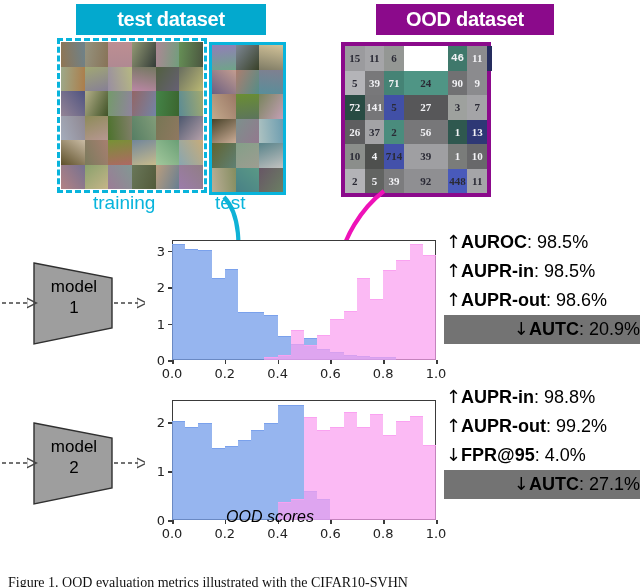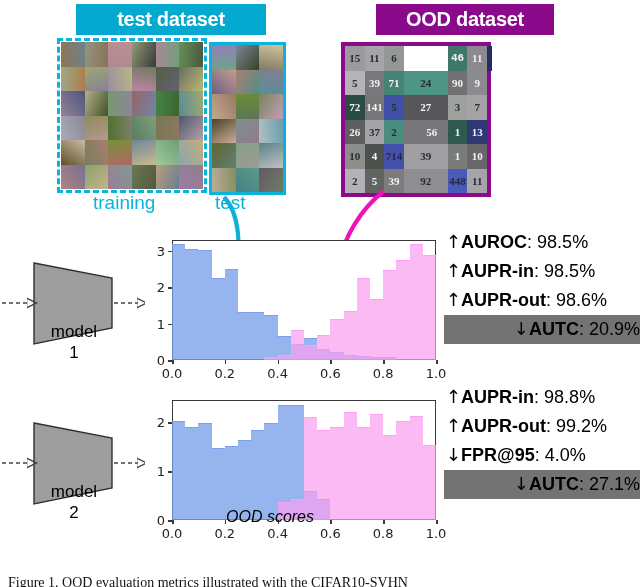--- a/index.html
+++ b/index.html
@@ -37,21 +37,21 @@
   #arrow-train,#arrow-ood{position:absolute;}
   #arrow-train{left:200px;top:192px;}
   #arrow-ood{left:300px;top:186px;}
 
   
   .model-wrap{position:absolute;width:145px;height:125px;}
   #model1-wrap{left:0px;top:250px;}
   #model2-wrap{left:0px;top:410px;}
   .model-label{position:absolute;left:36px;top:26px;width:76px;
                text-align:center;font-size:17px;color:#000;line-height:1.25;
-               font-family:"Liberation Sans",sans-serif;margin-top:45px;}
+               font-family:"Liberation Sans",sans-serif;}
 
   
   .panel{position:absolute;}
   #panel1{left:172px;top:240px;width:264px;height:120px;}
   #panel2{left:172px;top:400px;width:264px;height:120px;}
   .plotbox{position:absolute;left:0;top:0;width:100%;height:100%;
            border:1.5px solid #3a3a3a;box-sizing:border-box;background:#fff;}
   .bars{position:absolute;left:0;bottom:0;width:100%;height:100%;}
   .bar{position:absolute;bottom:0;}
   .bar.known{background:rgba(120,160,235,0.78);border-top:1px solid rgba(120,160,235,0.95);}
@@ -163,21 +163,21 @@
     <div class="ood-cell" style="background: rgb(139, 139, 142); color: rgb(242, 242, 245);">9</div>
     <div class="ood-cell" style="background: rgb(40, 75, 67); color: rgb(242, 242, 245);">72</div>
     <div class="ood-cell" style="background: rgb(118, 118, 120); color: rgb(242, 242, 245);">141</div>
     <div class="ood-cell" style="background: rgb(65, 80, 167); color: rgb(42, 42, 53);">5</div>
     <div class="ood-cell" style="background: rgb(87, 87, 89); color: rgb(242, 242, 245);">27</div>
     <div class="ood-cell" style="background: rgb(158, 161, 158); color: rgb(42, 42, 53);">3</div>
     <div class="ood-cell" style="background: rgb(164, 164, 167); color: rgb(42, 42, 53);">7</div>
     <div class="ood-cell" style="background: rgb(94, 94, 96); color: rgb(242, 242, 245);">26</div>
     <div class="ood-cell" style="background: rgb(163, 163, 166); color: rgb(42, 42, 53);">37</div>
     <div class="ood-cell" style="background: rgb(74, 140, 125); color: rgb(42, 42, 53);">2</div>
-    <div class="ood-cell" style="background: rgb(119, 119, 121); color: rgb(242, 242, 245); padding-left: 6px;">56</div>
+    <div class="ood-cell" style="background: rgb(119, 119, 121); color: rgb(242, 242, 245);">56</div>
     <div class="ood-cell" style="background: rgb(47, 88, 79); color: rgb(242, 242, 245);">1</div>
     <div class="ood-cell" style="background: rgb(46, 56, 117); color: rgb(242, 242, 245);">13</div>
     <div class="ood-cell" style="background: rgb(139, 142, 139); color: rgb(42, 42, 53);">10</div>
     <div class="ood-cell" style="background: rgb(78, 80, 78); color: rgb(242, 242, 245);">4</div>
     <div class="ood-cell" style="background: rgb(67, 81, 170); color: rgb(42, 42, 53);">714</div>
     <div class="ood-cell" style="background: rgb(159, 159, 162); color: rgb(42, 42, 53);">39</div>
     <div class="ood-cell" style="background: rgb(122, 124, 122); color: rgb(242, 242, 245);">1</div>
     <div class="ood-cell" style="background: rgb(104, 104, 106); color: rgb(242, 242, 245);">10</div>
     <div class="ood-cell" style="background: rgb(179, 179, 183); color: rgb(42, 42, 53);">2</div>
     <div class="ood-cell" style="background: rgb(98, 100, 98); color: rgb(242, 242, 245);">5</div>

